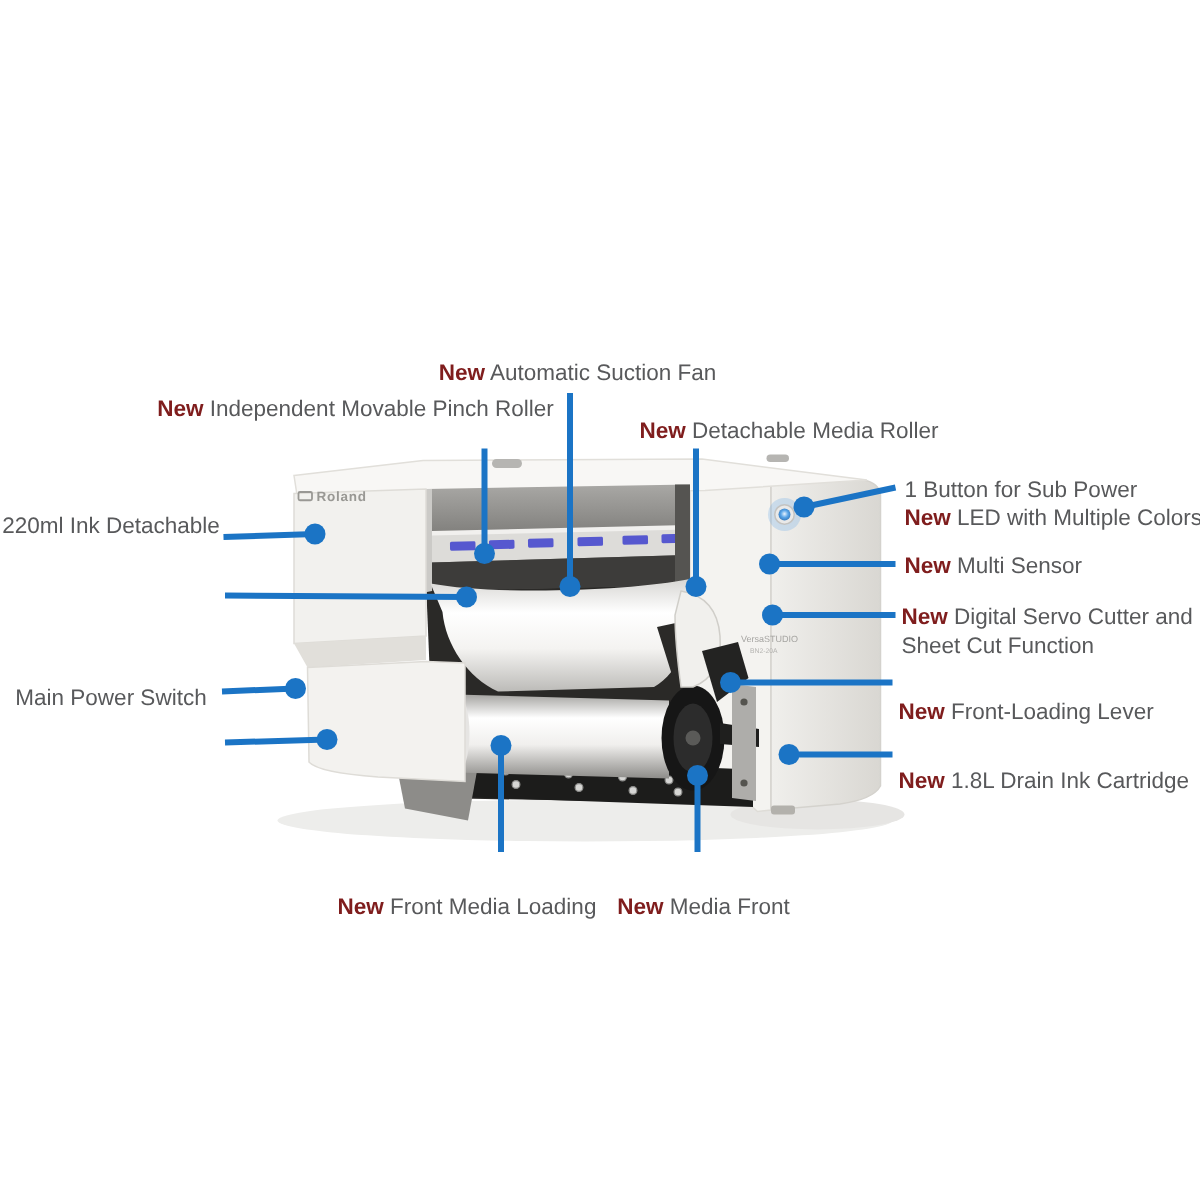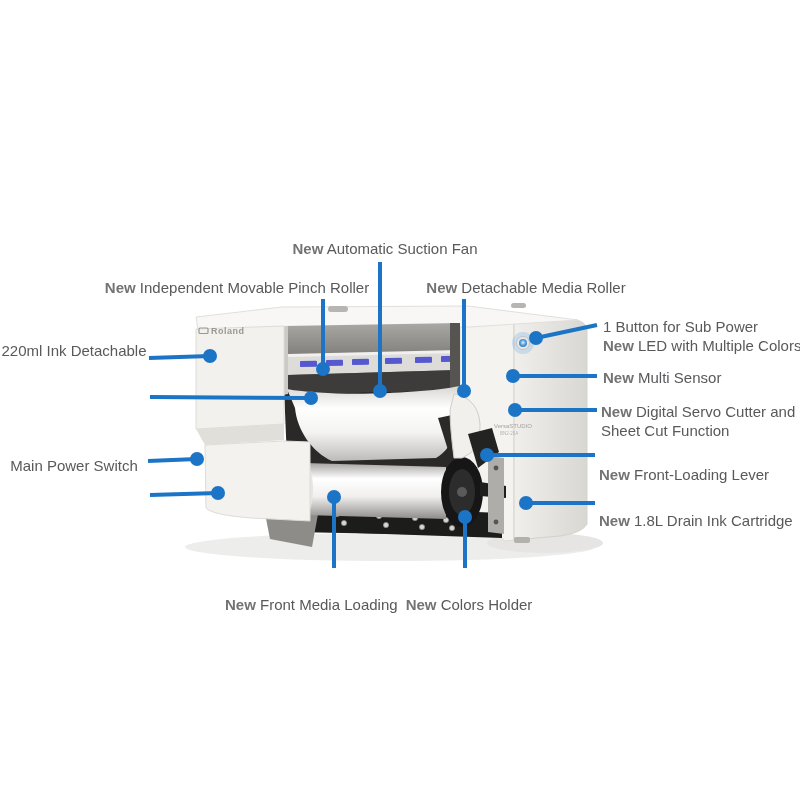--- a/index.html
+++ b/index.html
@@ -2,21 +2,21 @@
 <html><head>
 <meta charset="utf-8">
 <style>
   html,body{margin:0;padding:0;background:#ffffff;}
   .stage{position:relative;width:800px;height:800px;background:#ffffff;overflow:hidden;
          font-family:"Liberation Sans", sans-serif;}
   .art{position:absolute;left:0;top:0;}
   .lbl{position:absolute;font-size:15px;line-height:19px;color:#58595b;white-space:nowrap;}
   .lbl .ln{white-space:nowrap;}
   .lbl.center{text-align:center;}
-  .lbl .new{color:#737373;font-weight:bold;margin-top:28px;}
+  .lbl .new{color:#7f1d1d;font-weight:bold;margin-top:28px;}
 </style>
 </head>
 <body>
 
 <div class="stage">
 
   <svg class="art" width="800" height="800" viewBox="0 0 800 800">
     <defs>
       <linearGradient id="gSheet" x1="0" y1="0" x2="0" y2="1">
         <stop offset="0" stop-color="#d7d6d3"></stop>
@@ -197,21 +197,21 @@
           <line x1="465" y1="568" x2="465" y2="517"></line>
           <circle cx="465" cy="517" r="7" stroke="none"></circle>
         </g>
     </g>
   </svg>
 
   <div class="lbl center" style="left:230px;top:239px;width:310px">
     <div class="ln"><span></span><span class="new">New</span><span> Automatic Suction Fan</span></div>
   </div>
 
-  <div class="lbl center" style="left:77px;top:278px;width:320px">
+  <div class="lbl center" style="left:77px;top:263px;width:320px">
     <div class="ln"><span></span><span class="new">New</span><span> Independent Movable Pinch Roller</span></div>
   </div>
 
   <div class="lbl center" style="left:420px;top:278px;width:212px">
     <div class="ln"><span></span><span class="new">New</span><span> Detachable Media Roller</span></div>
   </div>
 
   <div class="lbl" style="left:603px;top:317px">
     <div class="ln"><span>1 Button for Sub Power</span><span class="new"></span><span></span></div>
     <div class="ln"><span></span><span class="new">New</span><span> LED with Multiple Colors</span></div>
@@ -242,16 +242,16 @@
   <div class="lbl center" style="left:0px;top:456px;width:148px">
     <div class="ln"><span>Main Power Switch</span><span class="new"></span><span></span></div>
   </div>
 
 
   <div class="lbl center" style="left:225px;top:595px;width:170px">
     <div class="ln"><span></span><span class="new">New</span><span> Front Media Loading</span></div>
   </div>
 
   <div class="lbl center" style="left:400px;top:595px;width:138px">
-    <div class="ln"><span></span><span class="new">New</span><span> Colors Holder</span></div>
+    <div class="ln"><span></span><span class="new">New</span><span> Media Front</span></div>
   </div>
 
 </div>
 
 </body></html>

